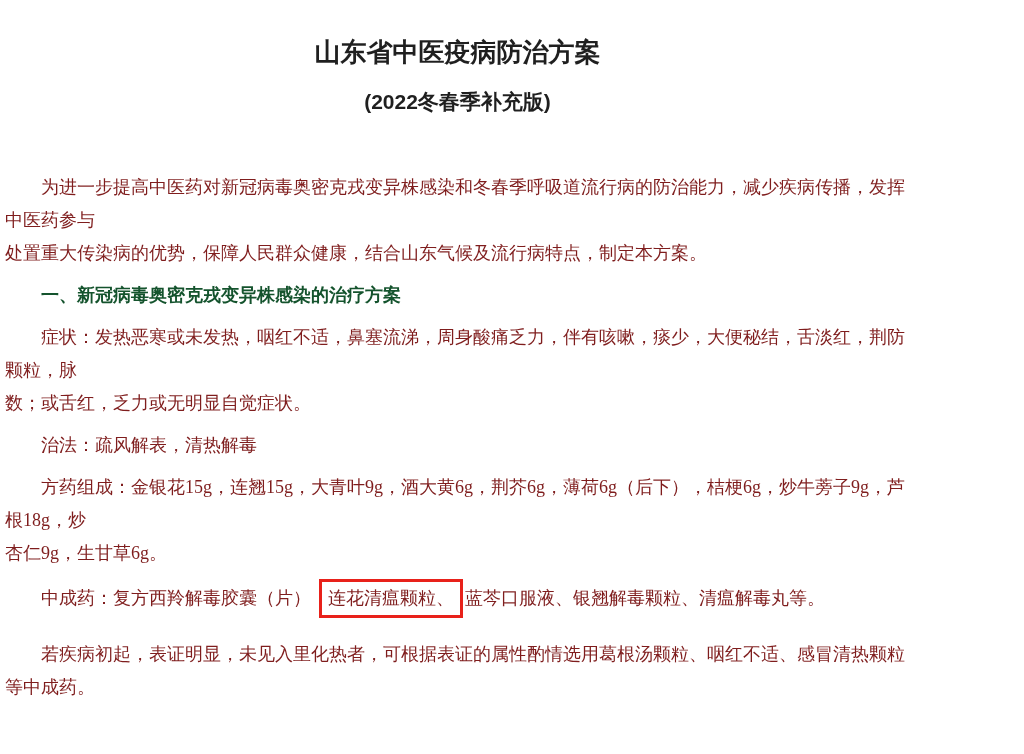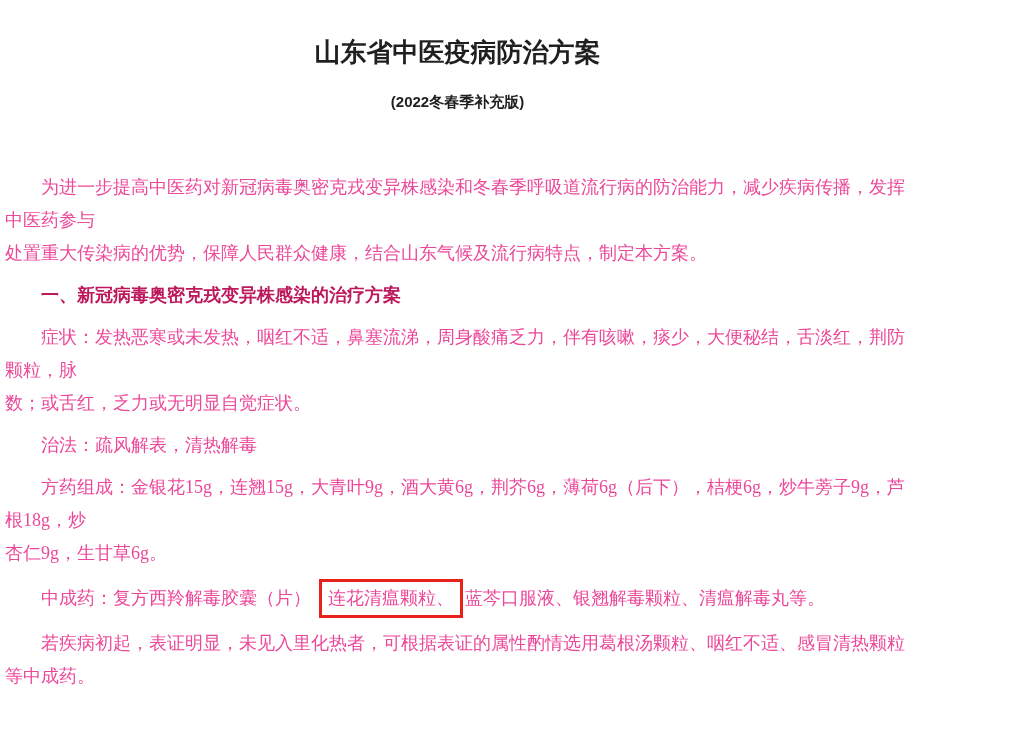--- a/index.html
+++ b/index.html
@@ -19,41 +19,41 @@
     text-align: center;
     font-size: 26px;
     line-height: 30px;
     font-weight: bold;
     color: #1f1f1f;
     font-family: "Liberation Sans", "DejaVu Sans", sans-serif;
   }
   .doc-subtitle {
     margin: 21px 0 0;
     text-align: center;
-    font-size: 15px;
+    font-size: 21px;
     line-height: 28px;
     font-weight: bold;
     color: #1f1f1f;
     font-family: "Liberation Sans", "DejaVu Sans", sans-serif;
   }
   .content { margin-top: 55px; }
   .para {
     margin: 9px 0 0;
     font-size: 18px;
     line-height: 33px;
     text-indent: 2em;
     white-space: pre-line;
-    color: #ec4899;
+    color: #7f1d1d;
   }
-  .para.section-heading { font-weight: bold; color: #be185d; }
+  .para.section-heading { font-weight: bold; color: #14532d; }
   .red-box {
     display: inline-block;
     border: 3px solid #e8211a;
     padding: 0 6px;
-    margin: 0 2px 0 8px;
+    margin: 0 2px 11px 8px;
     text-indent: 0;
     vertical-align: baseline;
   }
 </style>
 </head>
 <body>
 
 <div class="page">
 
   <div class="doc-title">山东省中医疫病防治方案</div>

